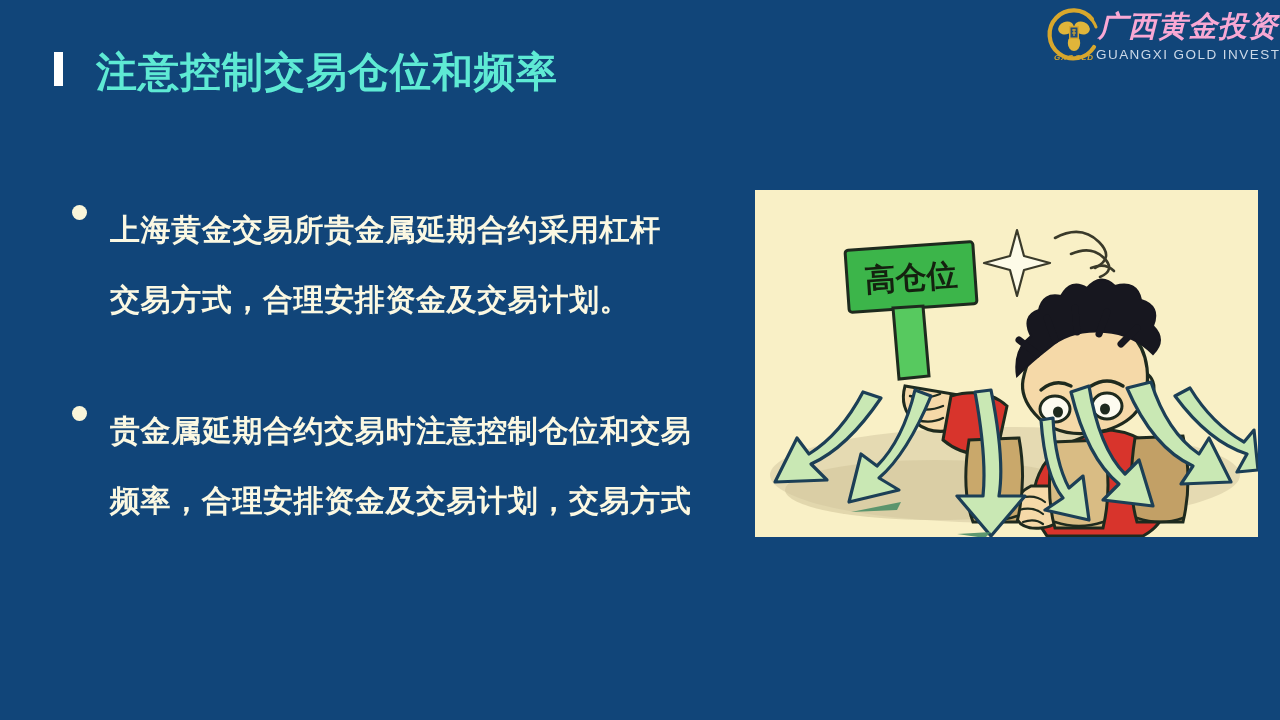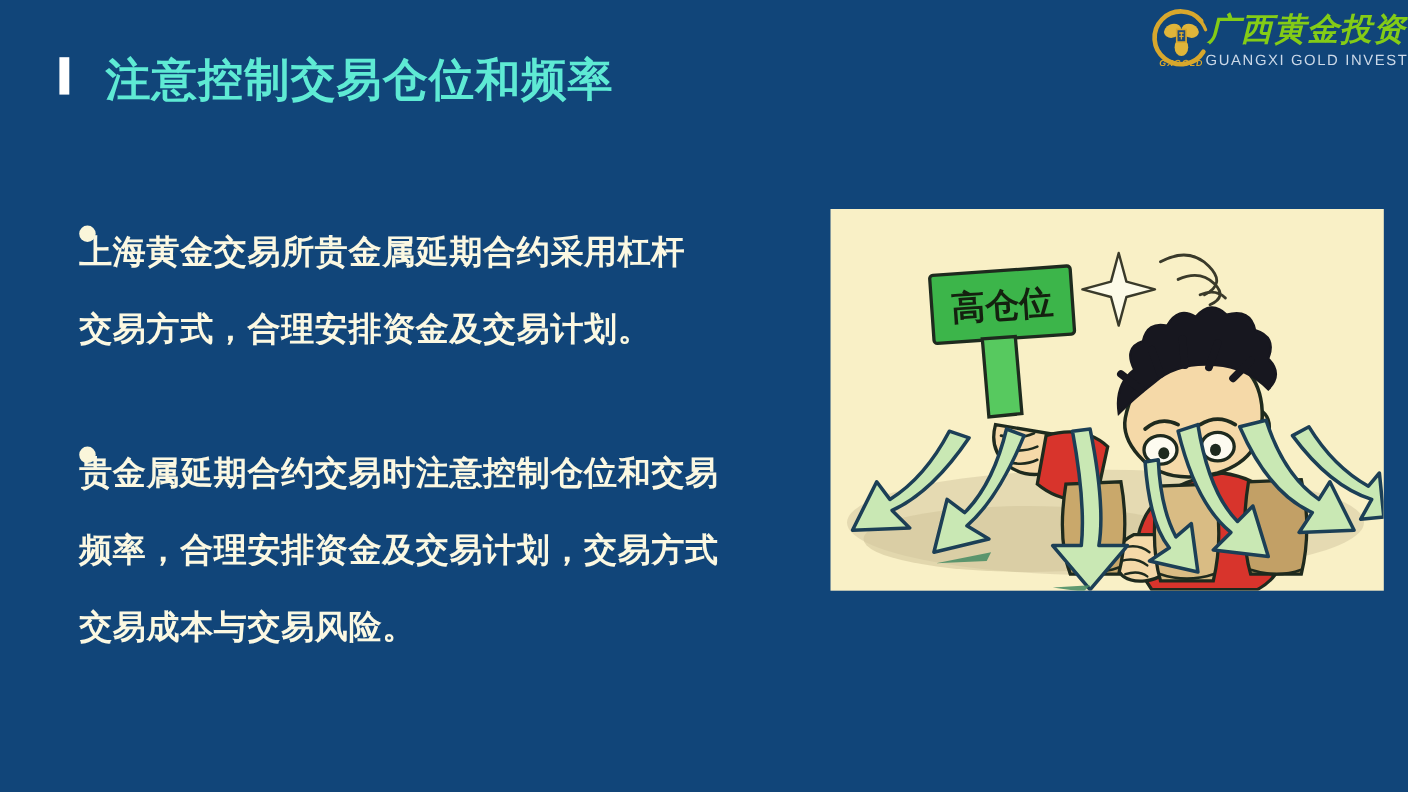--- a/index.html
+++ b/index.html
@@ -33,21 +33,21 @@
     width: 60px;
     height: 60px;
     font-style: italic;
   }
   #logo-brand-cn {
     position: absolute;
     left: 70px;
     top: 4px;
     width: 180px;
     height: 36px;
-    color: #84cc16;
+    color: #f9a8d4;
     font-size: 29px;
     line-height: 36px;
     font-weight: bold;
     font-style: italic;
     letter-spacing: 1px;
     white-space: nowrap;
     font-family: "DejaVu Serif", "Liberation Serif", serif;
   }
   #logo-brand-en {
     position: absolute;
@@ -100,20 +100,21 @@
   .bullet-dot {
     position: absolute;
     left: 0;
     top: 10px;
     width: 15px;
     height: 15px;
     border-radius: 50%;
     background: #faf6da;
   }
   .bullet-lines {
+    margin-left: 38px;
     width: 700px;
   }
   .bullet-line {
     color: #fbf8e2;
     font-size: 30px;
     line-height: 70px;
     font-weight: bold;
     letter-spacing: 0.6px;
     white-space: nowrap;
     font-family: "DejaVu Sans", "Liberation Sans", sans-serif;
@@ -172,21 +173,20 @@
       <div class="bullet-line">上海黄金交易所贵金属延期合约采用杠杆</div>
       <div class="bullet-line">交易方式，合理安排资金及交易计划。</div>
     </div>
   </div>
 
   <div id="bullet-2" class="bullet-block">
     <div class="bullet-dot"></div>
     <div class="bullet-lines">
       <div class="bullet-line">贵金属延期合约交易时注意控制仓位和交易</div>
       <div class="bullet-line">频率，合理安排资金及交易计划，交易方式</div>
-      <div class="bullet-line">交易成本与交易风险。</div>
     </div>
   </div>
 
   <div id="illustration">
     <svg id="illu-svg" viewBox="0 0 503 347" aria-hidden="true">
 
       <ellipse cx="250" cy="285" rx="235" ry="48" fill="#ded3ab" opacity="0.75"></ellipse>
       <ellipse cx="180" cy="300" rx="150" ry="30" fill="#d2c69c" opacity="0.6"></ellipse>
 
       <g fill="none" stroke="#3a3a2a" stroke-width="2.6" stroke-linecap="round">

